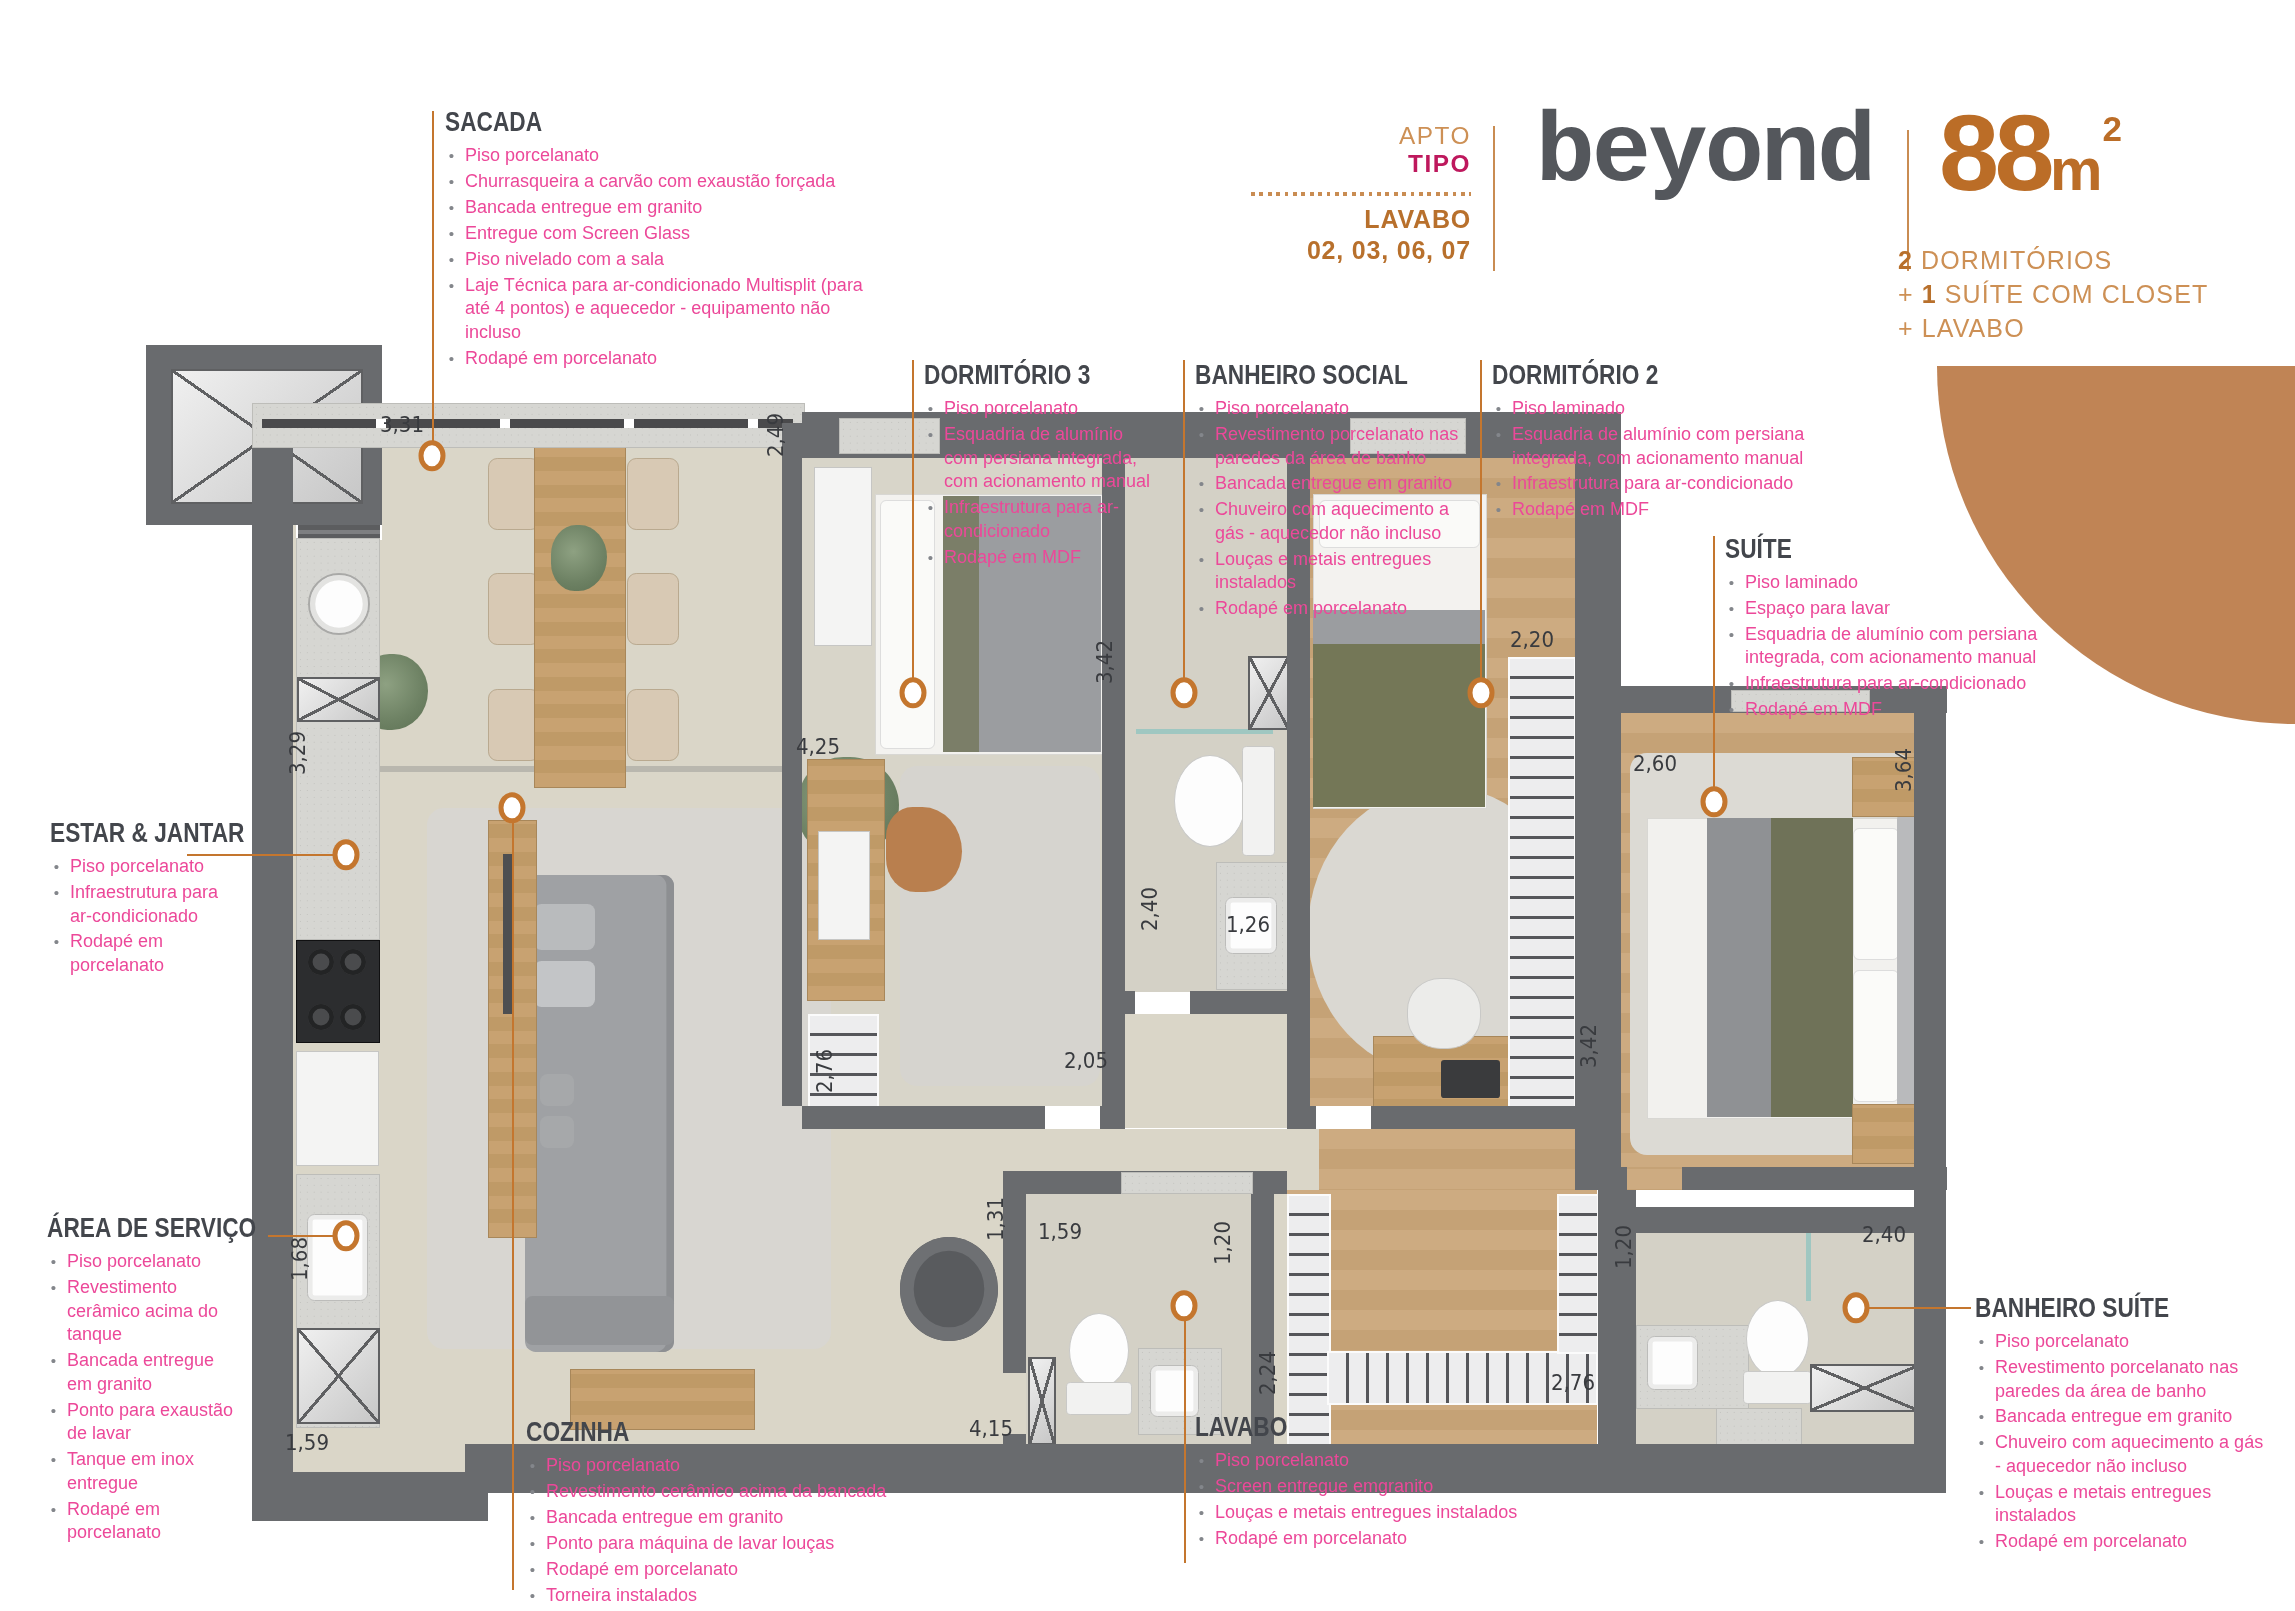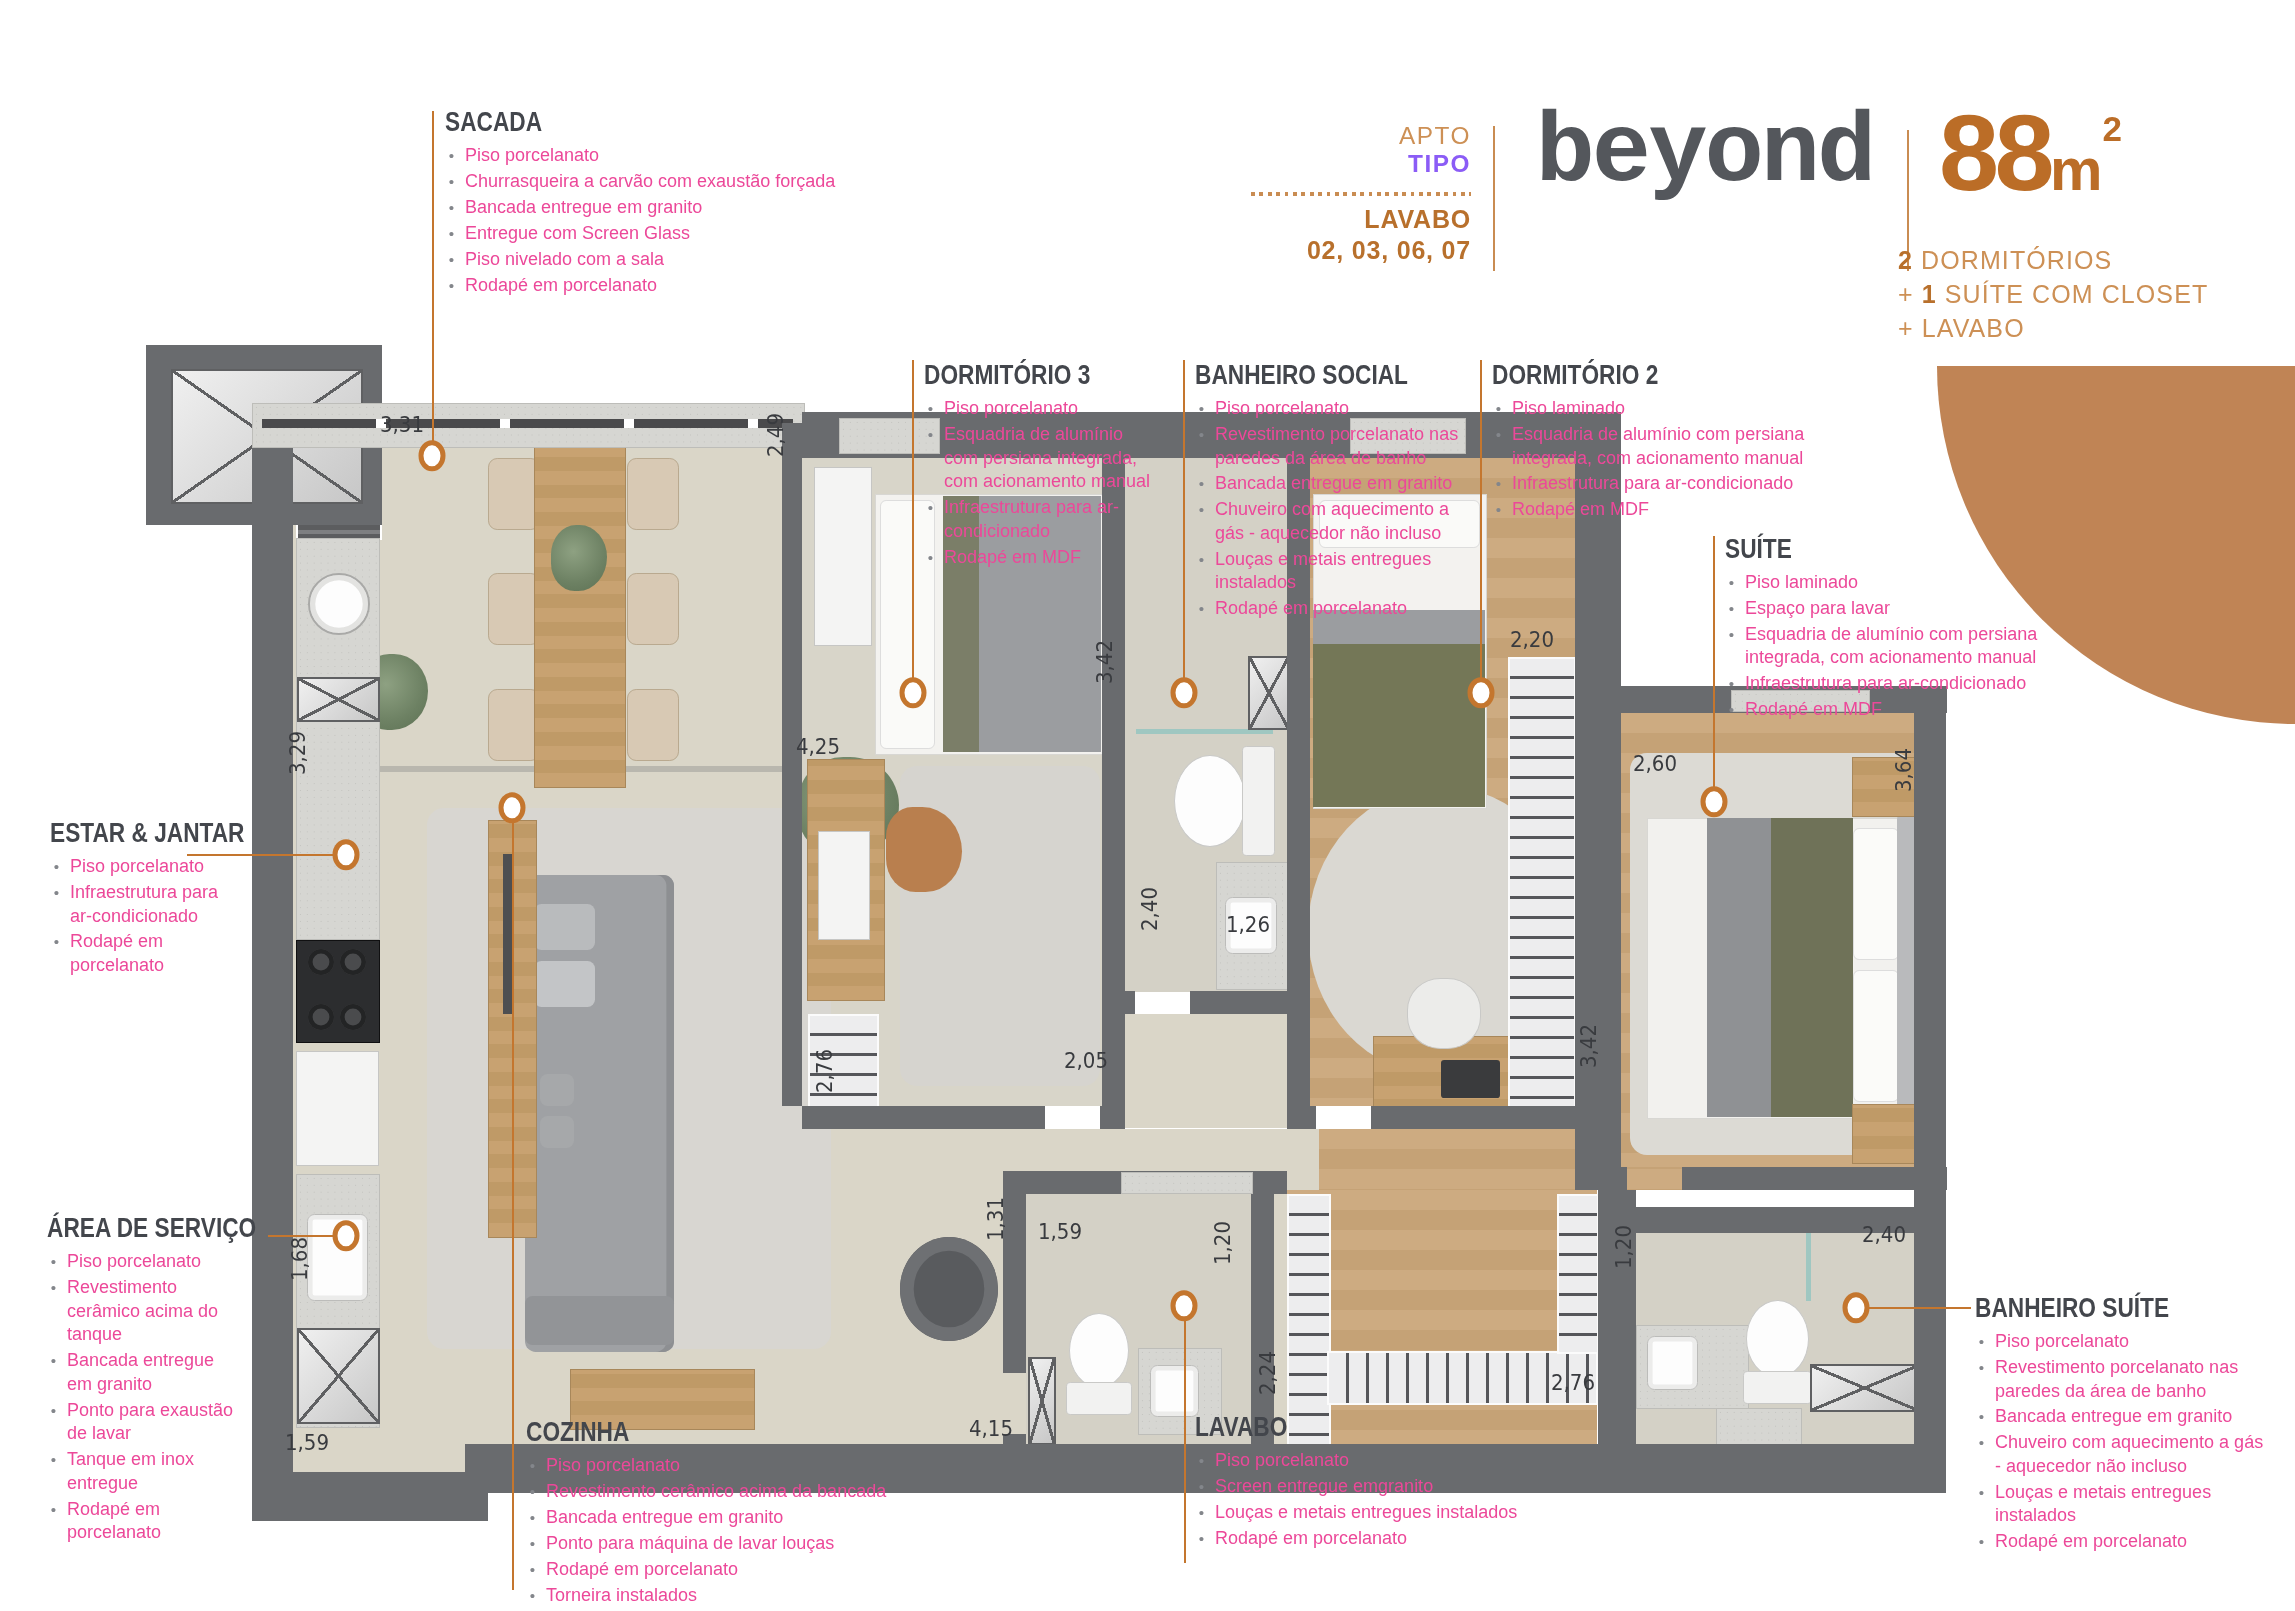--- a/index.html
+++ b/index.html
@@ -2,21 +2,21 @@
 <html style="font-size:12.2px"><head>
 <meta charset="utf-8">
 <style>
   html,body{margin:0;padding:0;background:#fff;}
   body{font-family:"Liberation Sans",sans-serif;}
   #stage{position:relative;width:2295px;height:1611px;background:#fff;overflow:hidden;}
   .abs{position:absolute;}
   
   .apto-block{position:absolute;left:1251px;top:122px;width:220px;text-align:right;color:#cd9055;}
   .apto{font-size:24.4px;letter-spacing:1.5px;}
-  .tipo{font-size:24.4px;font-weight:bold;color:#8b5cf6;letter-spacing:1.5px;}
+  .tipo{font-size:24.4px;font-weight:bold;color:#be185d;letter-spacing:1.5px;}
   .dotline{position:absolute;left:1251px;top:192px;width:220px;height:3.8px;
      background:repeating-linear-gradient(to right,#c98c52 0 3.8px,transparent 3.8px 8.4px);}
   .final{position:absolute;left:1251px;top:204px;width:220px;text-align:right;
      font-size:25px;font-weight:bold;color:#b8702c;letter-spacing:0.8px;line-height:30.5px;}
   .vdiv{position:absolute;width:2.3px;background:#c98c52;}
   .brand{position:absolute;left:1514px;top:98px;width:381px;text-align:center;
      font-size:99px;font-weight:bold;color:#54575c;letter-spacing:-3.1px;font-family:Liberation Mono, monospace;}
   .area{position:absolute;left:1939px;top:90px;color:#bb6d27;}
   .area .n{font-size:108px;font-weight:800;letter-spacing:-4.6px;}
   .area .u{font-size:59px;font-weight:bold;}
@@ -286,20 +286,21 @@
   </div>
 
   <div class="sec" style="left:445px;top:107px;width:442px;">
     <h2>SACADA</h2>
     <ul>
         <li>Piso porcelanato</li>
         <li>Churrasqueira a carvão com exaustão forçada</li>
         <li>Bancada entregue em granito</li>
         <li>Entregue com Screen Glass</li>
         <li>Piso nivelado com a sala</li>
+        <li>Laje Técnica para ar-condicionado Multisplit (para até 4 pontos) e aquecedor - equipamento não incluso</li>
         <li>Rodapé em porcelanato</li>
       </ul>
   </div>
   <div class="sec" style="left:924px;top:360px;width:236px;">
     <h2>DORMITÓRIO 3</h2>
     <ul>
         <li>Piso porcelanato</li>
         <li>Esquadria de alumínio com persiana integrada, com acionamento manual</li>
         <li>Infraestrutura para ar-condicionado</li>
         <li>Rodapé em MDF</li>

